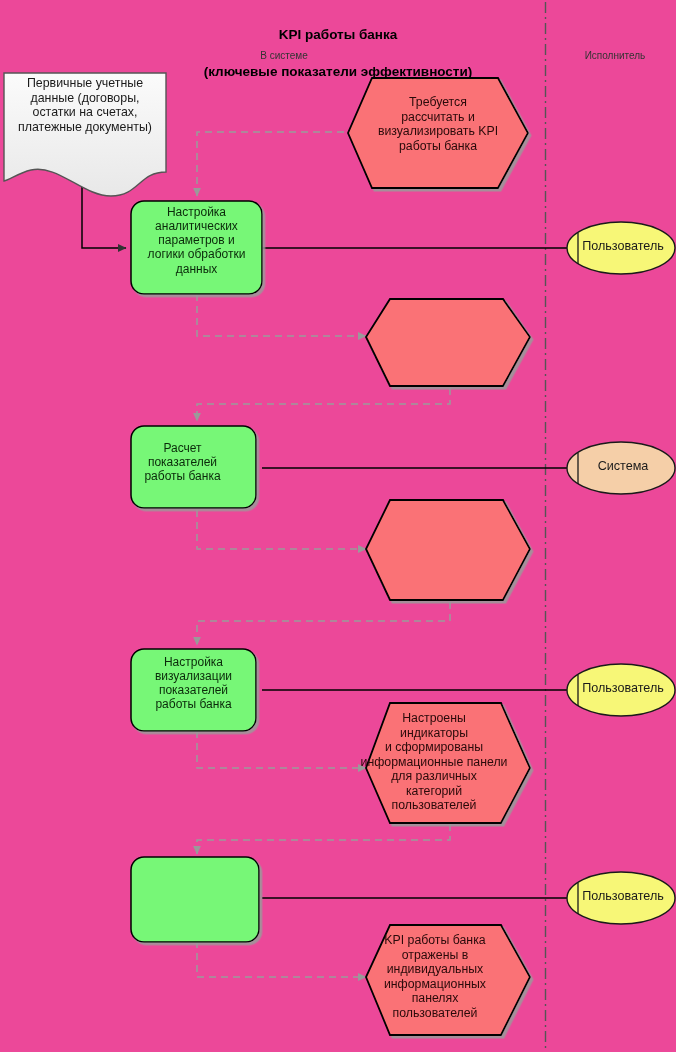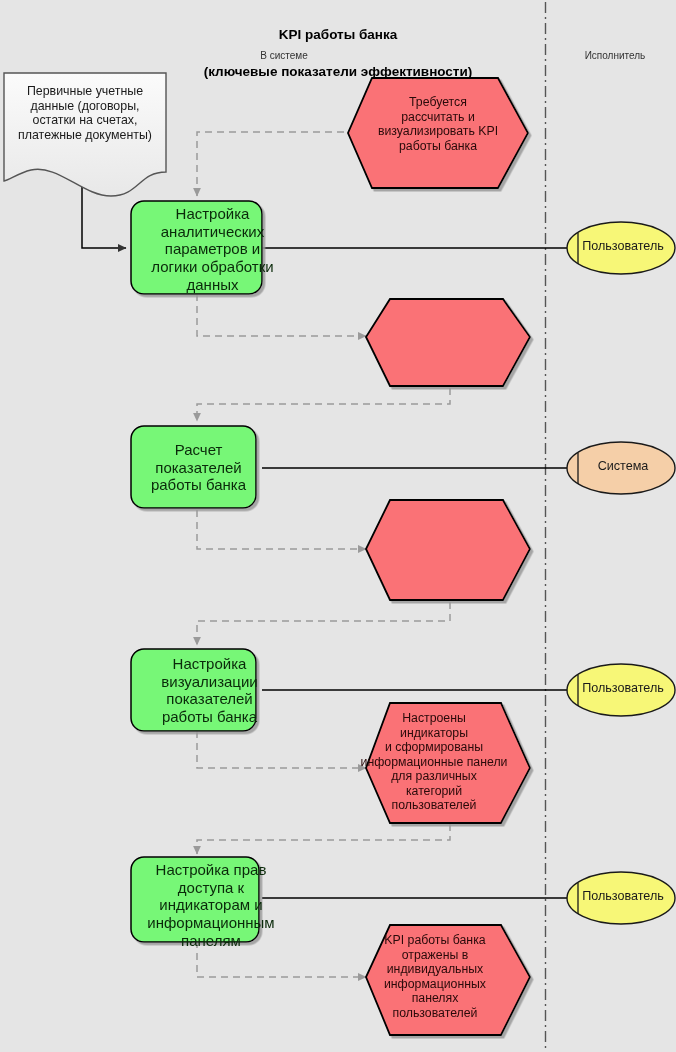--- a/index.html
+++ b/index.html
@@ -7,21 +7,21 @@
     padding: 0;
     background: #ffffff;
   }
   body {
     font-family: "Liberation Sans", "DejaVu Sans", sans-serif;
   }
   #canvas {
     position: relative;
     width: 676px;
     height: 1052px;
-    background: #e5e5e5;
+    background: #ec4899;
     overflow: hidden;
   }
   svg.layer {
     position: absolute;
     left: 0;
     top: 0;
     width: 676px;
     height: 1052px;
   }
   .lbl {
@@ -40,23 +40,22 @@
   }
   .colhdr {
     font-size: 10px;
     color: #333;
   }
   .doc-text {
     font-size: 12.4px;
     color: #1a1a1a;
   }
   .proc-text {
-    font-size: 15px;
+    font-size: 12px;
     color: #0a2a0a;
-    margin-left: 16px;
   }
   .evt-text {
     font-size: 12.3px;
     color: #2a0a0a;
   }
   .role-text {
     font-size: 12.6px;
     color: #1a1a1a;
   }
 </style>
@@ -201,42 +200,37 @@
     <g>
       <ellipse cx="621" cy="690" rx="54" ry="26" fill="#f7f777" stroke="#1a1a1a" stroke-width="1.4"></ellipse>
       <line x1="578" y1="675" x2="578" y2="706" stroke="#1a1a1a" stroke-width="1.3"></line>
     </g>
     <g>
       <ellipse cx="621" cy="898" rx="54" ry="26" fill="#f7f777" stroke="#1a1a1a" stroke-width="1.4"></ellipse>
       <line x1="578" y1="883" x2="578" y2="914" stroke="#1a1a1a" stroke-width="1.3"></line>
     </g>
   </svg>
 
-  <div class="lbl doc-text" style="left:4px; top:84px; width:162px;">Первичные учетные
+  <div class="lbl doc-text" style="left:4px; top:76px; width:162px;">Первичные учетные
 данные (договоры,
 остатки на счетах,
 платежные документы)</div>
 
   <div class="lbl proc-text" style="left:131px; top:205px; width:131px;">Настройка
 аналитических
 параметров и
 логики обработки
 данных</div>
   <div class="lbl proc-text" style="left:120px; top:441px; width:125px;">Расчет
 показателей
 работы банка</div>
   <div class="lbl proc-text" style="left:131px; top:655px; width:125px;">Настройка
 визуализации
 показателей
 работы банка</div>
-  <div class="lbl proc-text" style="left:131px; top:861px; width:128px;">Настройка прав
-доступа к
-индикаторам и
-информационным
-панелям</div>
 
   <div class="lbl evt-text" style="left:356px; top:95px; width:164px;">Требуется
 рассчитать и
 визуализировать KPI
 работы банка</div>
   <div class="lbl evt-text" style="left:358px; top:711px; width:152px;">Настроены
 индикаторы
 и сформированы
 информационные панели
 для различных

